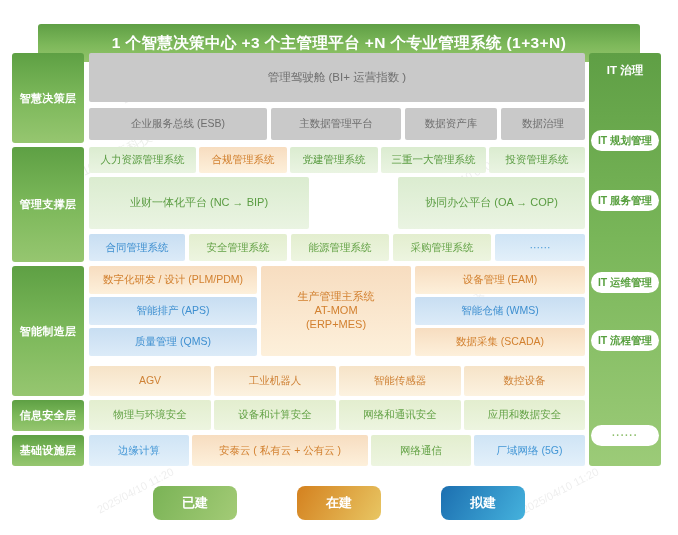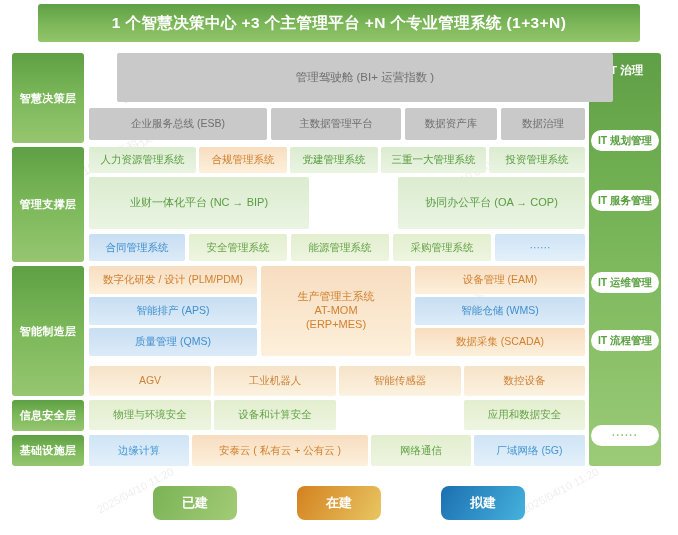--- a/index.html
+++ b/index.html
@@ -6,21 +6,21 @@
   body{
     width:678px;height:535px;
     background:#ffffff;
     font-family:"Liberation Sans","DejaVu Sans",sans-serif;
     overflow:hidden;
   }
   #root{position:relative;width:678px;height:535px;}
 
   
   .title-bar{
-    position:absolute;left:38px;top:4px;width:602px;height:38px;
+    position:absolute;left:38px;top:24px;width:602px;height:38px;
     background:linear-gradient(180deg,#5f9f45 0%,#7db85a 55%,#93c46b 100%);
     border-radius:3px;
     display:flex;align-items:center;justify-content:center;
     color:#ffffff;font-size:15.5px;font-weight:bold;letter-spacing:.4px;
     white-space:nowrap;
   }
   .right-col{
     position:absolute;left:589px;top:53px;width:72px;height:413px;
     background:linear-gradient(180deg,#5f9f45 0%,#79b659 45%,#9ccb78 100%);
     border-radius:3px;
@@ -59,21 +59,21 @@
 
   
   .c-gray{background:#c9c9c9;color:#6e6e6e;}
   .c-green{background:linear-gradient(180deg,#dbecd0 0%,#eaf4e2 100%);color:#5a9c42;}
   .c-green2{background:linear-gradient(180deg,#e3eecf 0%,#edf5e0 100%);color:#63a246;}
   .c-orange{background:linear-gradient(180deg,#f7ddc0 0%,#fdf0db 100%);color:#d2802f;}
   .c-orange-l{background:linear-gradient(180deg,#f6e3c8 0%,#fcf2e0 100%);color:#cf8236;}
   .c-blue{background:linear-gradient(180deg,#c8def2 0%,#dcebf8 100%);color:#3e8fd0;}
   .c-blue-l{background:linear-gradient(180deg,#cfe4f5 0%,#e3f0fa 100%);color:#4497d6;}
 
-  .big-title{font-size:11.5px;margin-left:28px;}
+  .big-title{font-size:11.5px;}
   .mid-big{font-size:11px;}
   .legend-wrap{position:absolute;left:0;top:480px;width:678px;height:46px;
     display:flex;align-items:center;justify-content:center;gap:60px;}
   .legend-btn{
     width:84px;height:34px;border-radius:8px;
     display:flex;align-items:center;justify-content:center;
     color:#ffffff;font-size:13px;font-weight:bold;
   }
   .lg-green{background:linear-gradient(120deg,#7ab356 0%,#a3cb76 100%);}
   .lg-orange{background:linear-gradient(120deg,#d4811f 0%,#e8c663 100%);}
@@ -151,20 +151,21 @@
   <div class="box c-blue" style="left:415px;top:297px;width:170px;height:28px;">智能仓储 (WMS)</div>
   <div class="box c-orange" style="left:415px;top:328px;width:170px;height:28px;">数据采集 (SCADA)</div>
 
   <div class="box c-orange-l" style="left:89px;top:366px;width:122px;height:30px;">AGV</div>
   <div class="box c-orange-l" style="left:214px;top:366px;width:122px;height:30px;">工业机器人</div>
   <div class="box c-orange-l" style="left:339px;top:366px;width:122px;height:30px;">智能传感器</div>
   <div class="box c-orange-l" style="left:464px;top:366px;width:121px;height:30px;">数控设备</div>
 
   <div class="box c-green2" style="left:89px;top:400px;width:122px;height:30px;">物理与环境安全</div>
   <div class="box c-green2" style="left:214px;top:400px;width:122px;height:30px;">设备和计算安全</div>
+  <div class="box c-green2" style="left:339px;top:400px;width:122px;height:30px;">网络和通讯安全</div>
   <div class="box c-green2" style="left:464px;top:400px;width:121px;height:30px;">应用和数据安全</div>
 
   <div class="box c-blue-l" style="left:89px;top:435px;width:100px;height:31px;">边缘计算</div>
   <div class="box c-orange" style="left:192px;top:435px;width:176px;height:31px;">安泰云 ( 私有云 + 公有云 )</div>
   <div class="box c-green2" style="left:371px;top:435px;width:100px;height:31px;">网络通信</div>
   <div class="box c-blue-l" style="left:474px;top:435px;width:111px;height:31px;">厂域网络 (5G)</div>
 
   <div class="legend-wrap">
     <div class="legend-btn lg-green">已建</div>
     <div class="legend-btn lg-orange">在建</div>

